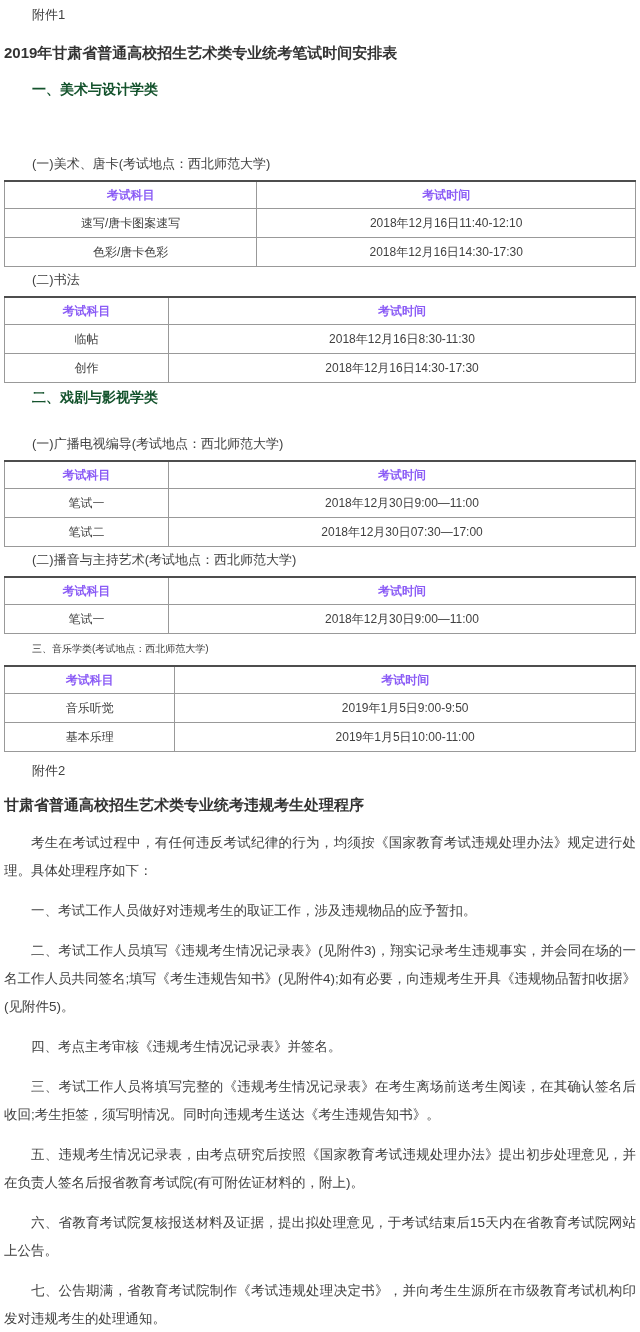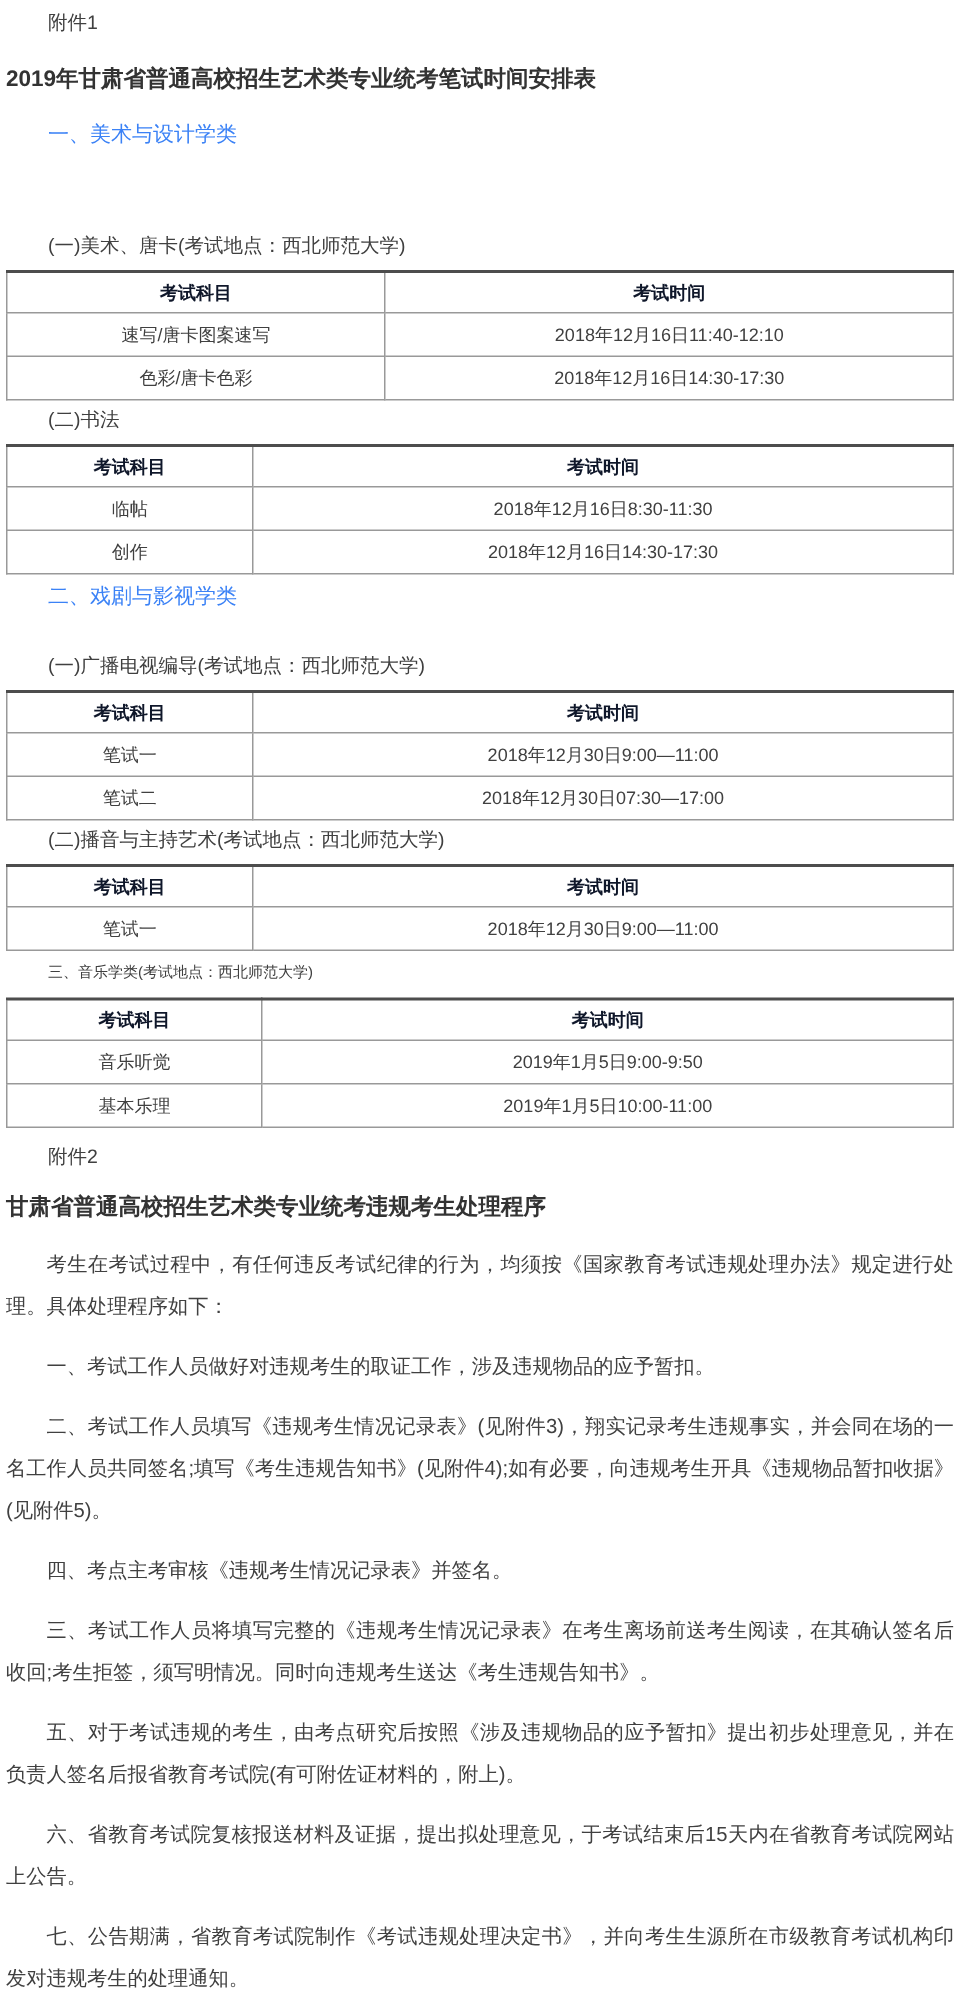--- a/index.html
+++ b/index.html
@@ -25,22 +25,22 @@
   .doc-title {
     font-size: 15px;
     font-weight: bold;
     color: #333333;
     text-align: left;
     margin: 21px 0 0 0;
     line-height: 18px;
   }
   .cat-heading {
     font-size: 14px;
-    font-weight: normal;
-    color: #3b82f6;
+    font-weight: bold;
+    color: #14532d;
     margin: 19px 0 0 0;
     text-indent: 28px;
     line-height: 17px;
   }
   .cat-heading.plain {
     font-weight: normal;
     color: #404040;
     font-size: 10px;
   }
   .sub-label {
@@ -65,21 +65,21 @@
   table.exam-table td {
     border: 1px solid #999999;
     text-align: center;
     vertical-align: middle;
     padding: 0 4px;
     color: #404040;
   }
   table.exam-table th {
     height: 26px;
     font-weight: bold;
-    color: #0f172a;
+    color: #8b5cf6;
   }
   table.exam-table td { height: 28px; }
   col.w40 { width: 40%; }
   col.w26 { width: 26%; }
   col.w27 { width: 27%; }
   .att2-label { margin-top: 11px; }
   .doc-title.second { margin-top: 17px; }
   p.para {
     font-size: 13.5px;
     line-height: 28px;
@@ -225,17 +225,17 @@
 
   <div class="att-label att2-label">附件2</div>
 
   <div class="doc-title second">甘肃省普通高校招生艺术类专业统考违规考生处理程序</div>
 
   <p class="para first">考生在考试过程中，有任何违反考试纪律的行为，均须按《国家教育考试违规处理办法》规定进行处理。具体处理程序如下：</p>
   <p class="para">一、考试工作人员做好对违规考生的取证工作，涉及违规物品的应予暂扣。</p>
   <p class="para">二、考试工作人员填写《违规考生情况记录表》(见附件3)，翔实记录考生违规事实，并会同在场的一名工作人员共同签名;填写《考生违规告知书》(见附件4);如有必要，向违规考生开具《违规物品暂扣收据》(见附件5)。</p>
   <p class="para">四、考点主考审核《违规考生情况记录表》并签名。</p>
   <p class="para">三、考试工作人员将填写完整的《违规考生情况记录表》在考生离场前送考生阅读，在其确认签名后收回;考生拒签，须写明情况。同时向违规考生送达《考生违规告知书》。</p>
-  <p class="para">五、对于考试违规的考生，由考点研究后按照《涉及违规物品的应予暂扣》提出初步处理意见，并在负责人签名后报省教育考试院(有可附佐证材料的，附上)。</p>
+  <p class="para">五、违规考生情况记录表，由考点研究后按照《国家教育考试违规处理办法》提出初步处理意见，并在负责人签名后报省教育考试院(有可附佐证材料的，附上)。</p>
   <p class="para">六、省教育考试院复核报送材料及证据，提出拟处理意见，于考试结束后15天内在省教育考试院网站上公告。</p>
   <p class="para">七、公告期满，省教育考试院制作《考试违规处理决定书》，并向考生生源所在市级教育考试机构印发对违规考生的处理通知。</p>
 
 </div>
 
 </body></html>

